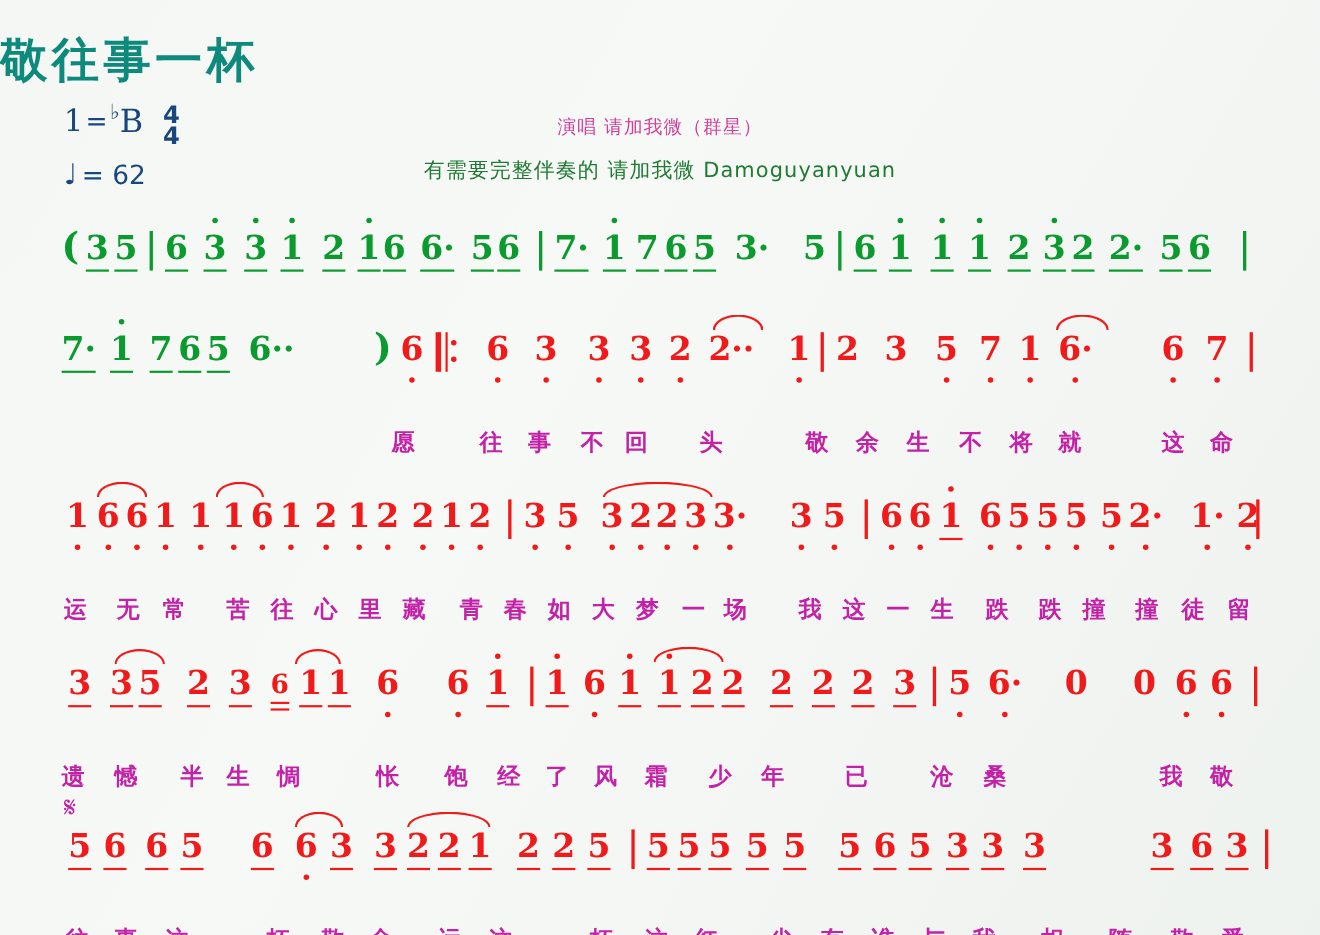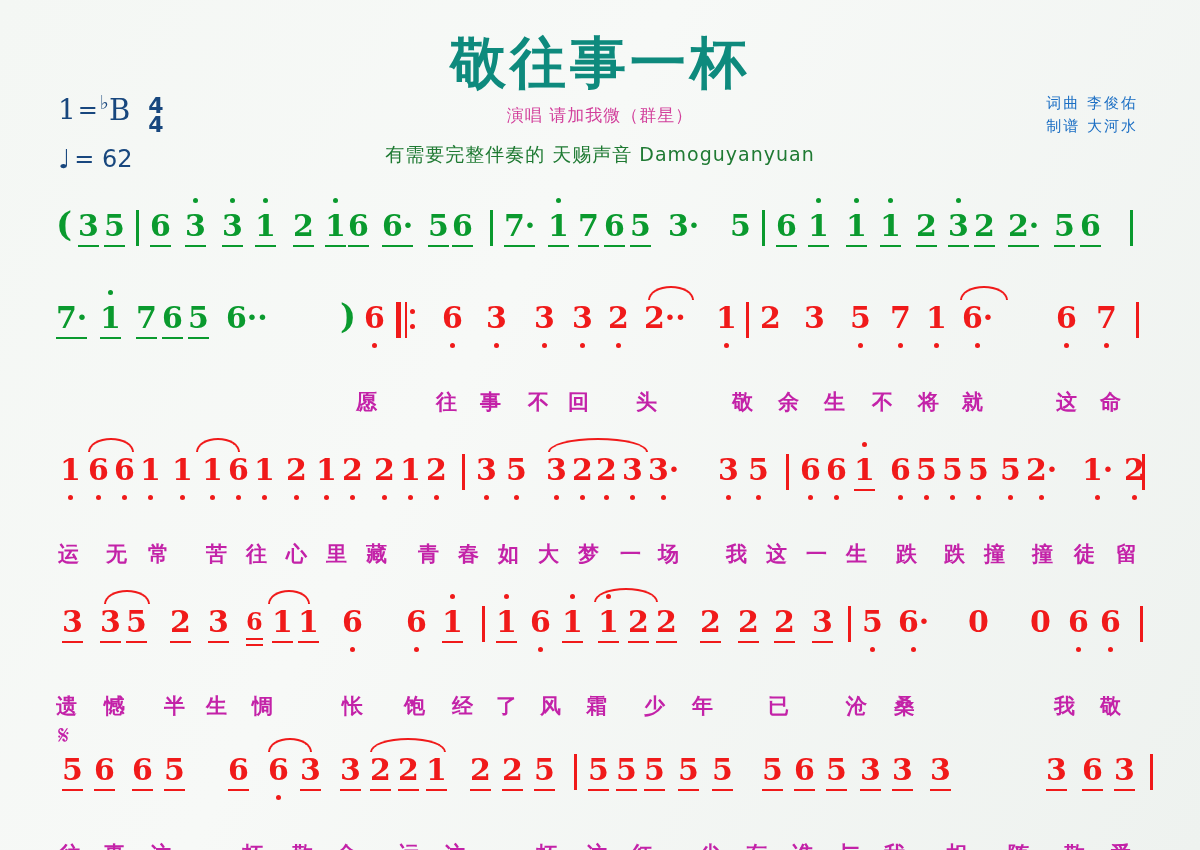--- a/index.html
+++ b/index.html
@@ -7,22 +7,22 @@
     width:1200px;height:850px;
     background:linear-gradient(120deg,#f4f7f4 0%,#f7f9f7 40%,#eef2ef 100%);
     font-family:"DejaVu Sans","Liberation Sans",sans-serif;
     overflow:hidden;
     position:relative;
   }
   .sheet{position:relative;width:1200px;height:850px;}
 
   
   .title{
-    position:absolute;top:26px;left:0;width:1200px;text-align:center;
-    font-size:56px;font-weight:bold;color:#0e8a7d;letter-spacing:4px;
+    position:absolute;top:26px;left:0;width:1200px;text-align:left;
+    font-size:43px;font-weight:bold;color:#0e8a7d;letter-spacing:4px;
     font-family:"DejaVu Sans","Liberation Sans",sans-serif;
   }
   .singer{
     position:absolute;top:104px;left:0;width:1200px;text-align:center;
     font-size:17px;color:#d23f9b;letter-spacing:1px;
   }
   .promo{
     position:absolute;top:142px;left:0;width:1200px;text-align:center;
     font-size:19px;color:#1f7a33;letter-spacing:1px;
   }
@@ -89,26 +89,22 @@
   .slurr{position:absolute;border:2px solid #f01a1a;border-bottom:none;border-radius:50%/100% 100% 0 0;height:12px;}
   .segno{position:absolute;color:#c322a8;font-size:26px;}
 </style>
 </head>
 <body>
 
 <div class="sheet">
 
   <div class="title">敬往事一杯</div>
   <div class="singer">演唱 请加我微（群星）</div>
-  <div class="promo">有需要完整伴奏的 天赐声音 Damoguyanyuan</div>
-
-  <div class="credits">
-    <div>词曲  李俊佑</div>
-    <div>制谱  大河水</div>
-  </div>
+  <div class="promo">有需要完整伴奏的 请加我微 Damoguyanyuan</div>
+
 
   <div class="keysig">
     <div class="row1">
       <span class="one">1</span>
       <span class="eq">=</span>
       <span class="flat">♭</span>
       <span class="bnote">B</span>
       <span class="meter">
         <span style="display:block">4</span>
         <span style="display:block;border-top:0px">4</span>

